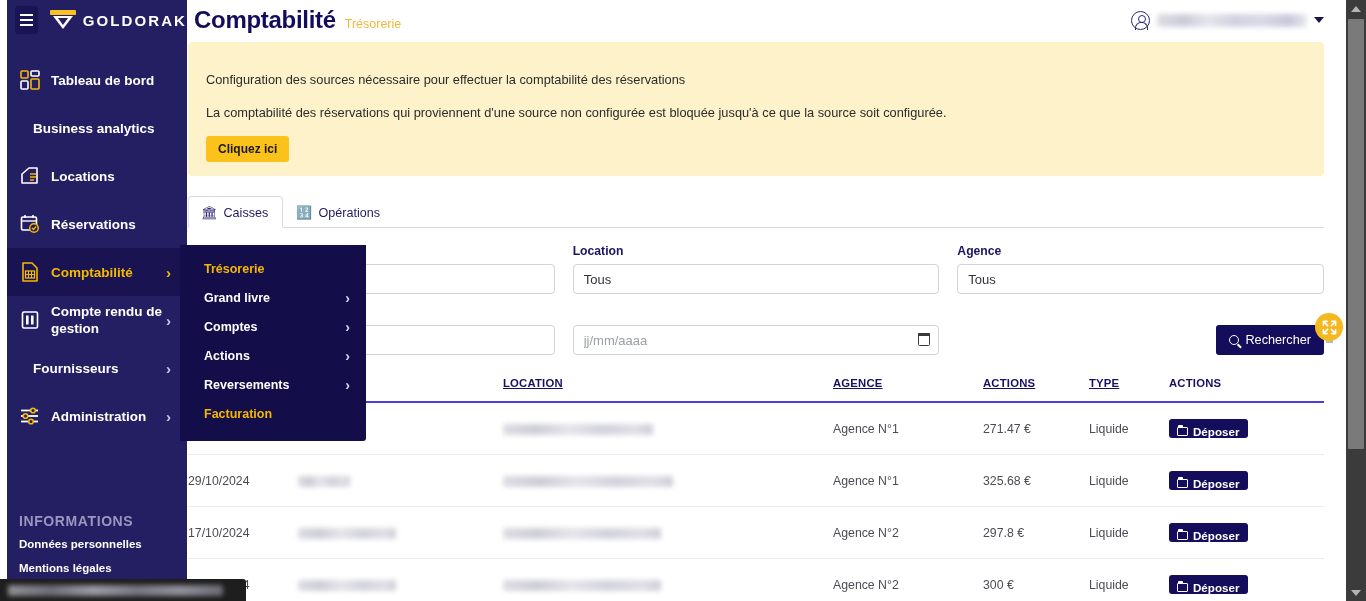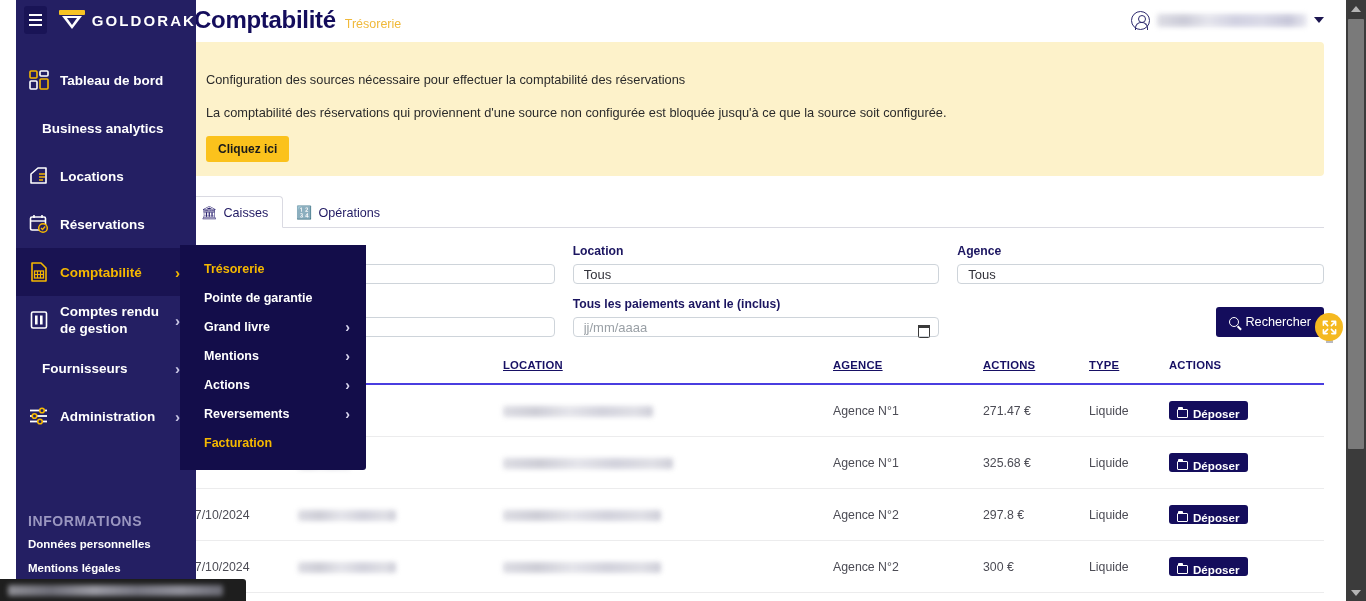--- a/index.html
+++ b/index.html
@@ -7,21 +7,21 @@
     margin: 0; padding: 0;
     width: 1366px; height: 601px;
     overflow: hidden;
     font-family: "Liberation Sans", sans-serif;
     background: #ffffff;
   }
   #app { position: relative; width: 1366px; height: 601px; overflow: hidden; background:#fff; }
 
   
   .sidebar {
-    position: absolute; left: 16px; top: 0; width: 180px; height: 601px;
+    position: absolute; left: 7px; top: 0; width: 180px; height: 601px;
     background: #241f63; color: #fff; z-index: 30;
   }
   .side-top { height: 40px; display: flex; align-items: center; padding-left: 8px; }
   .burger {
     width: 28px; height: 28px; background: #191456; border-radius: 3px;
     display: flex; flex-direction: column; align-items: center; justify-content: center; gap: 3px;
     cursor: pointer;
   }
   .burger i { display:block; width: 13px; height: 2px; background: #fff; }
   .brand { display: flex; align-items: center; gap: 7px; margin-left: 12px; }
@@ -108,21 +108,21 @@
     font-size: 12.6px; color: #211a63; cursor: pointer; position: relative; top: 1px;
     border: 1px solid transparent; border-radius: 4px 4px 0 0;
   }
   .tab.active { background: #fff; border-color: #dadae2; border-bottom-color: #fff; font-weight: normal; }
   .tab-ic { font-size: 13px; color:#2a2270; }
 
   .filters { display: flex; gap: 18px; margin: 16px 22px 0 8px; }
   .f-col { flex: 1; }
   .f-label { font-size: 12.2px; font-weight: bold; color: #1b1560; margin-bottom: 6px; }
   .f-input {
-    width: 100%; height: 20px; border: 1px solid #ced4da; border-radius: 4px;
+    width: 100%; height: 30px; border: 1px solid #ced4da; border-radius: 4px;
     padding: 0 10px; font-size: 13px; color: #333; font-family: inherit;
     background: #fff; outline: none;
   }
   .f-input::placeholder { color: #9aa0a6; }
   .f-input.val { color: #32323a; }
   .f-row2 { display: flex; gap: 18px; margin: 13px 22px 0 8px; align-items: flex-end; }
   .date-wrap { position: relative; }
   .date-ic {
     position: absolute; right: 9px; top: 8px; width: 12px; height: 13px;
     border: 1.4px solid #3a3a3a; border-radius: 1.5px;
@@ -273,21 +273,21 @@
       </div>
 
       <div class="nav-item">
         <span class="ic">
           <svg width="22" height="22" viewBox="0 0 22 22">
               <rect x="3.5" y="3" width="15" height="16" rx="1.5" fill="none" stroke="#ffffff" stroke-width="1.6"></rect>
               <rect x="7" y="6.5" width="2.6" height="9" fill="#ffffff"></rect>
               <rect x="12" y="6.5" width="2.6" height="9" fill="#ffffff"></rect>
             </svg>
         </span>
-        <span class="lbl">Comptes rendu de gestion</span>
+        <span class="lbl">Compte rendu de gestion</span>
         <span class="chev">›</span>
       </div>
 
       <div class="nav-item sub">
         <span class="lbl">Fournisseurs</span>
         <span class="chev">›</span>
       </div>
 
       <div class="nav-item">
         <span class="ic">
@@ -310,28 +310,25 @@
       <div class="info-link">Données personnelles</div>
       <div class="info-link">Mentions légales</div>
     </div>
   </div>
 
   <div class="flyout">
     <div class="fly-item hl">
       <span>Trésorerie</span>
     </div>
     <div class="fly-item">
-      <span>Pointe de garantie</span>
-    </div>
-    <div class="fly-item">
       <span>Grand livre</span>
       <span class="fchev">›</span>
     </div>
     <div class="fly-item">
-      <span>Mentions</span>
+      <span>Comptes</span>
       <span class="fchev">›</span>
     </div>
     <div class="fly-item">
       <span>Actions</span>
       <span class="fchev">›</span>
     </div>
     <div class="fly-item">
       <span>Reversements</span>
       <span class="fchev">›</span>
     </div>
@@ -385,21 +382,20 @@
         <input class="f-input val" type="text" value="Tous" style="">
       </div>
     </div>
 
     <div class="f-row2">
       <div class="f-col">
         <div class="f-label" style="height:12px">&nbsp;</div>
         <input class="f-input" type="text" value="" style="">
       </div>
       <div class="f-col">
-        <div class="f-label">Tous les paiements avant le (inclus)</div>
         <div class="date-wrap">
           <input class="f-input" type="text" value="" placeholder="jj/mm/aaaa" style="">
           <span class="date-ic"></span>
         </div>
       </div>
       <div class="f-col" style="display:flex;justify-content:flex-end;align-items:flex-end;">
         <button class="btn-search">
           <span class="mag"></span>
           <span>Rechercher</span>
         </button>

